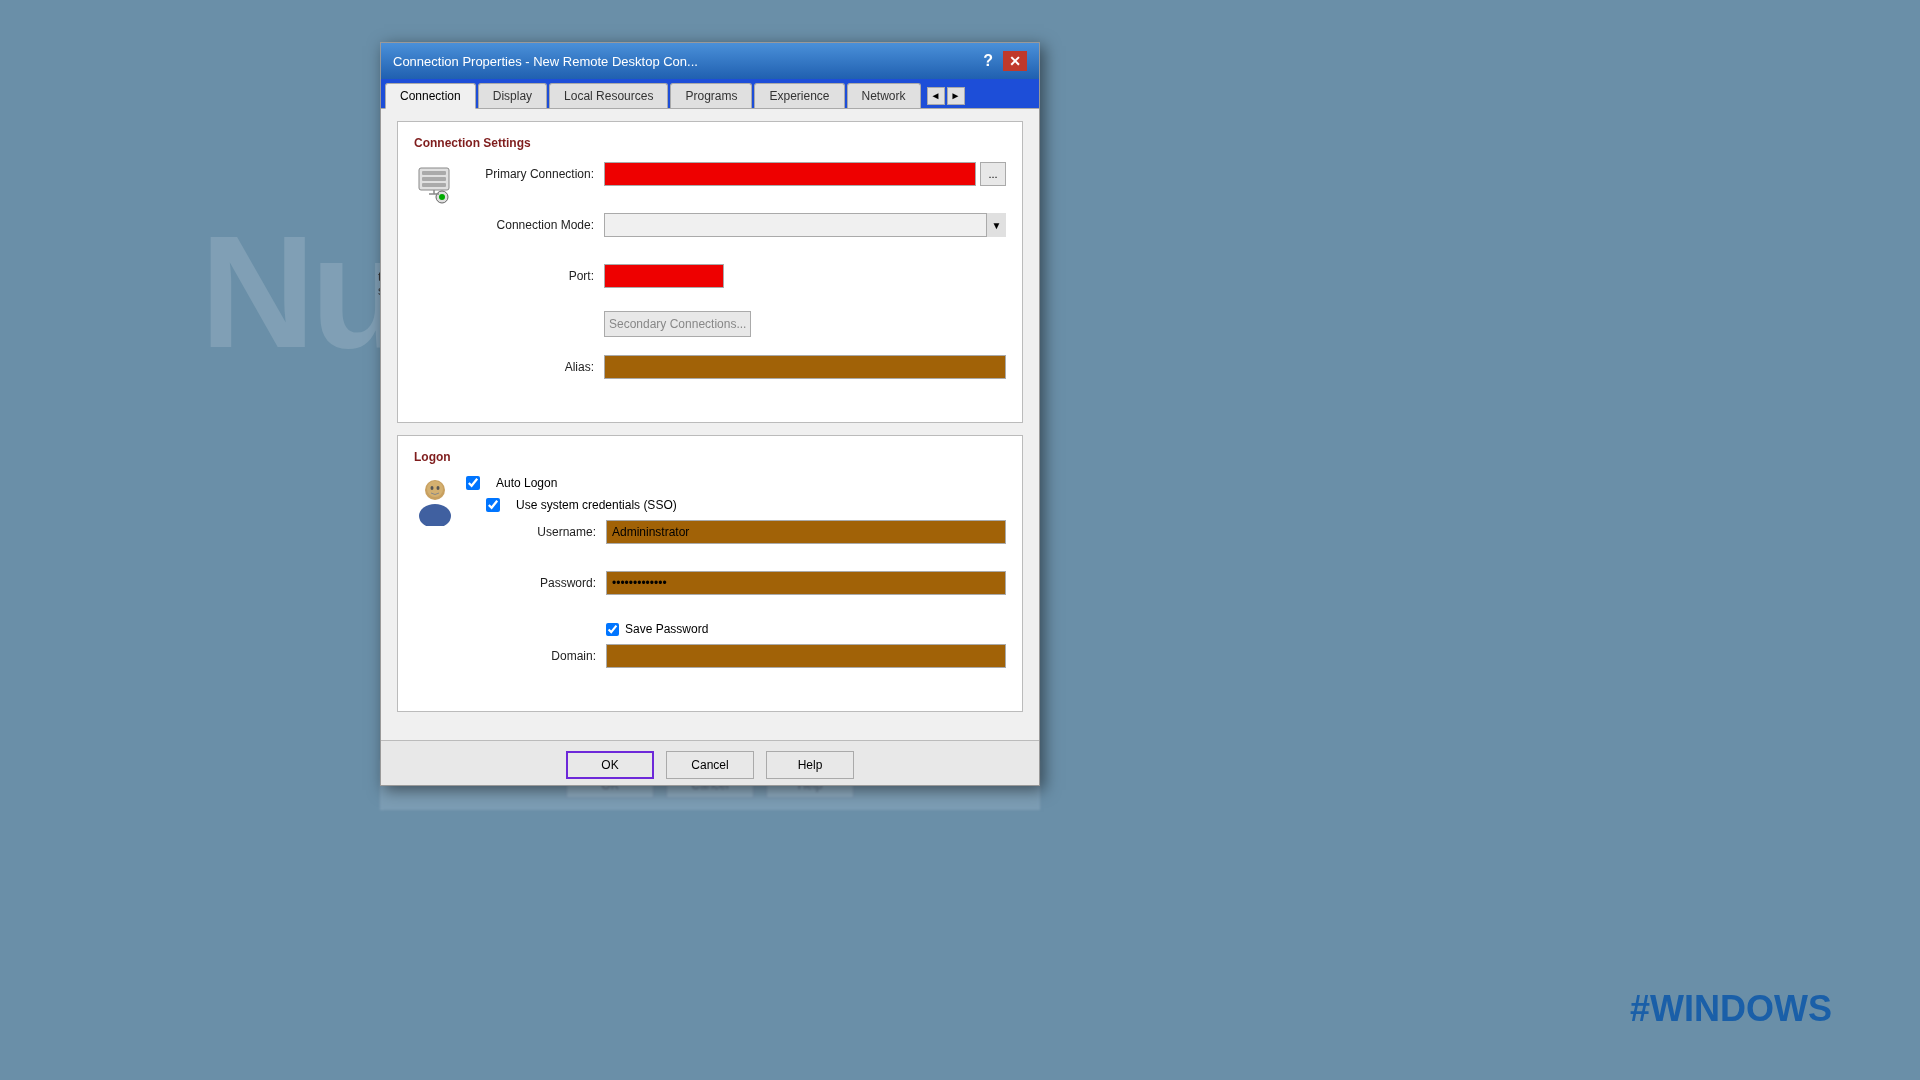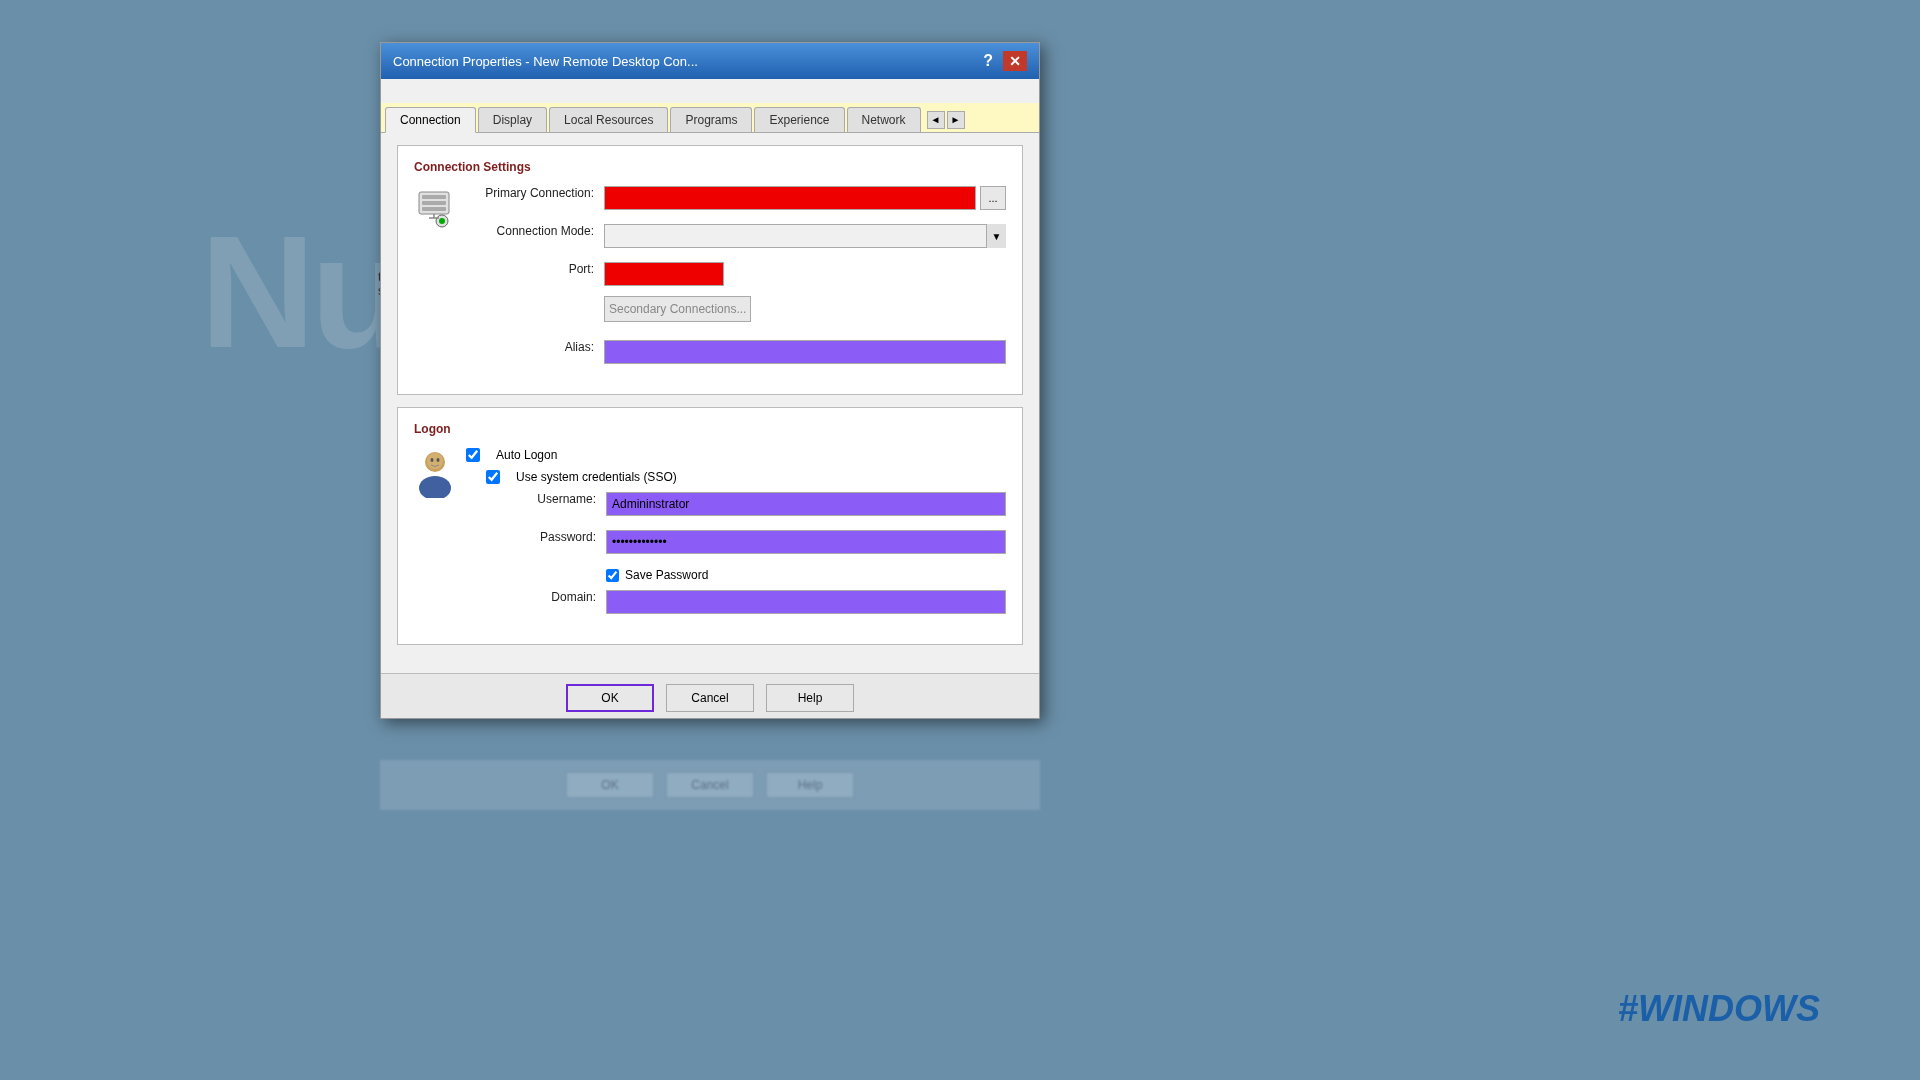--- a/index.html
+++ b/index.html
@@ -23,26 +23,25 @@
       color: rgba(255,255,255,0.15);
       letter-spacing: -5px;
       pointer-events: none;
       user-select: none;
       z-index: 0;
     }
 
     .hashtag {
       position: absolute;
       bottom: 50px;
-      right: 100px;
+      right: 88px;
       font-size: 36px;
       font-weight: bold;
       color: #1a5fa8;
       z-index: 10;
-      font-style: italic;
     }
 
     
     .side-text {
       position: absolute;
       left: 378px;
       top: 270px;
       color: #333;
       font-size: 12px;
       z-index: 5;
@@ -97,26 +96,25 @@
       cursor: pointer;
       display: flex;
       align-items: center;
       justify-content: center;
       font-weight: bold;
     }
 
     
     .tab-strip {
       display: flex;
-      background: #fef9c3;
+      background: #1d4ed8;
       border-bottom: 1px solid #aaa;
       padding: 4px 4px 0 4px;
       align-items: flex-end;
       gap: 2px;
-      margin-top: 24px;
     }
     .tab {
       padding: 5px 14px;
       border: 1px solid #aaa;
       border-bottom: none;
       background: #e0e0e0;
       cursor: pointer;
       font-size: 12px;
       color: #333;
       border-radius: 3px 3px 0 0;
@@ -164,38 +162,38 @@
     .section-label {
       font-size: 12px;
       font-weight: bold;
       color: #7f1d1d;
       margin-bottom: 12px;
     }
 
     
     .form-row {
       display: flex;
-      align-items: flex-start;
-      margin-bottom: 14px;
+      align-items: center;
+      margin-bottom: 27px;
     }
     .form-label {
       width: 140px;
       text-align: right;
       padding-right: 10px;
       font-size: 12px;
       color: #222;
       flex-shrink: 0;
     }
     .form-input {
       flex: 1;
       height: 24px;
       border: 1px solid #aaa;
       padding: 2px 5px;
       font-size: 12px;
-      background: #8b5cf6;
+      background: #a16207;
     }
     .form-input.redacted {
       background: #e00;
     }
     .input-with-btn {
       display: flex;
       flex: 1;
       gap: 4px;
     }
     .input-with-btn .form-input {

